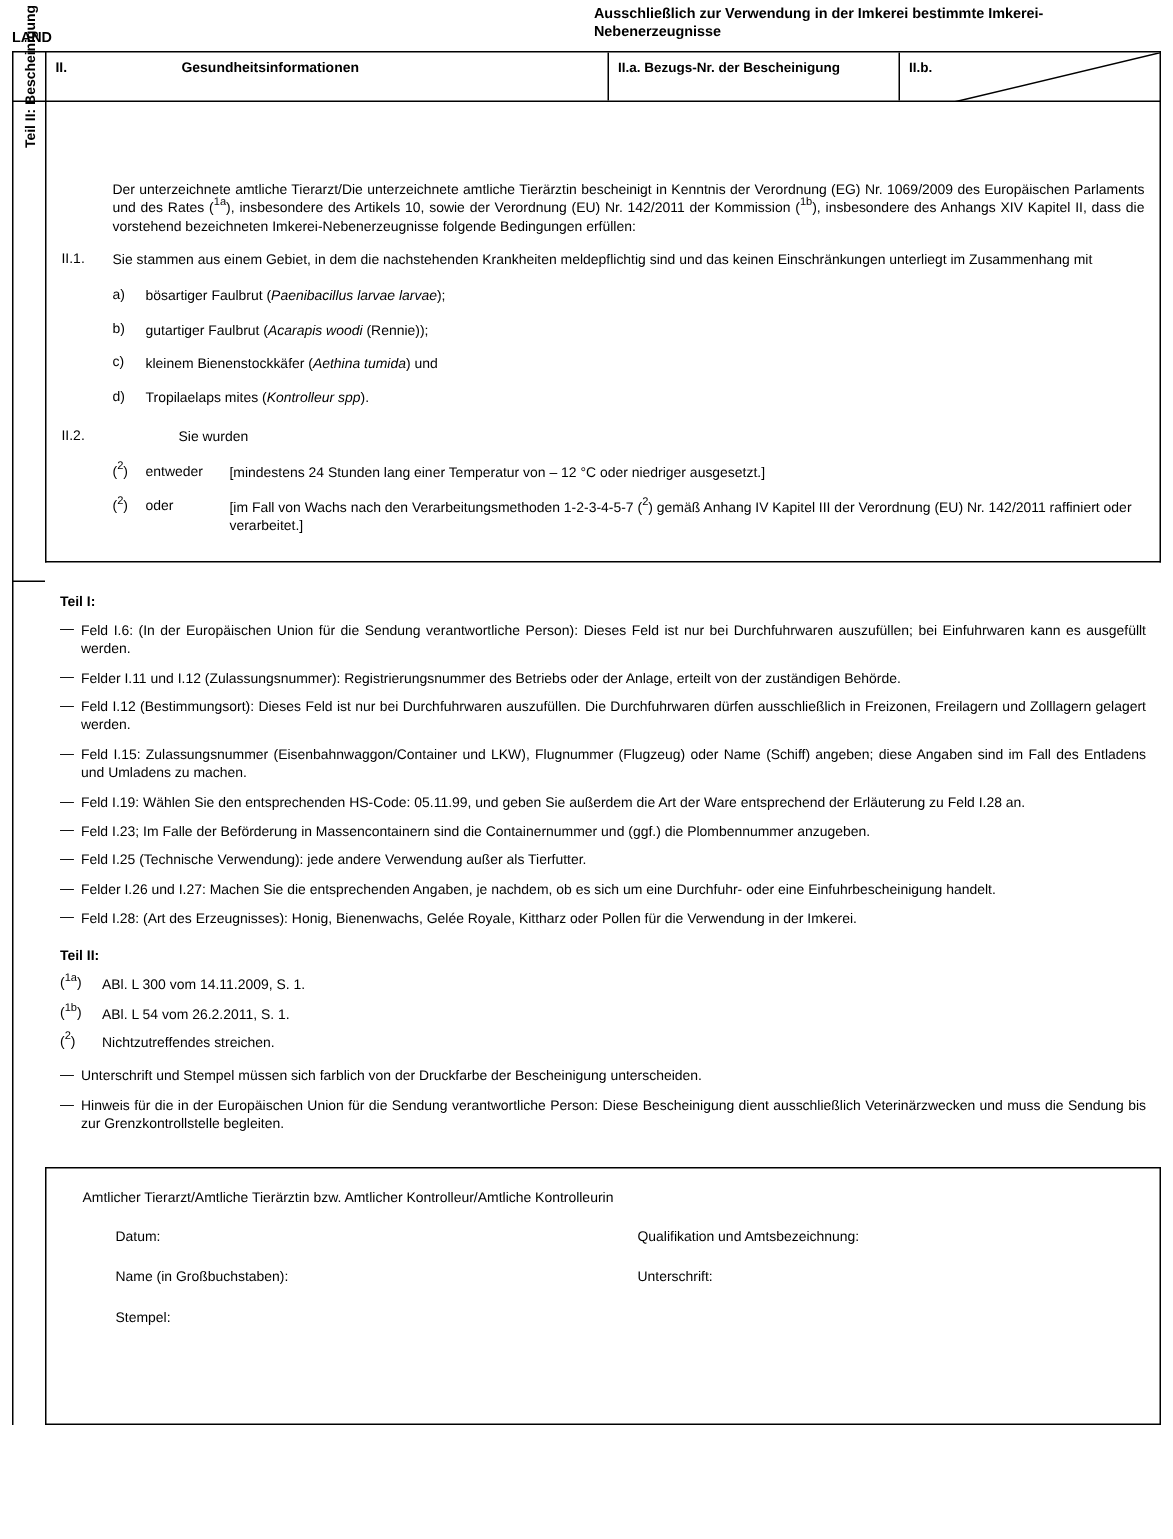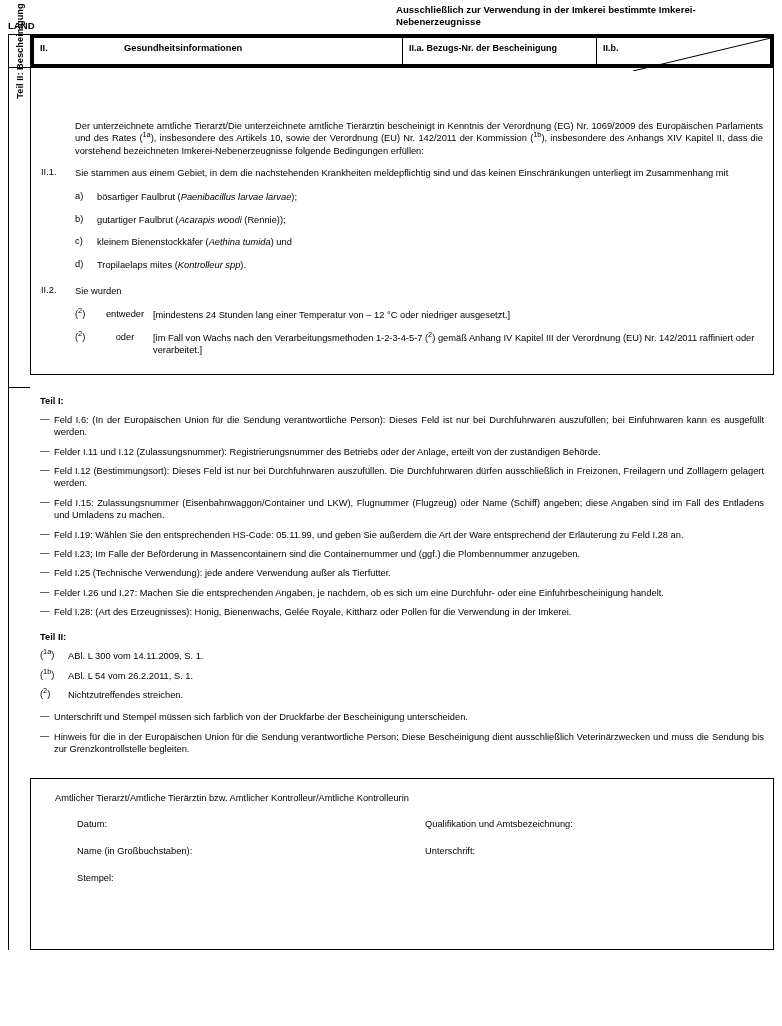--- a/index.html
+++ b/index.html
@@ -85,21 +85,21 @@
   }
 
   .content-col {
     flex: 1 1 auto;
     box-sizing: border-box;
   }
 
   
   .sec-head {
     display: flex;
-    border: 4px solid #000000;
+    border: 1px solid #000000;
     box-sizing: border-box;
     height: 34px;
   }
   .sec-head .c1 {
     width: 34px;
     flex: 0 0 34px;
     padding: 5px 0 0 6px;
     box-sizing: border-box;
     font-weight: bold;
   }
@@ -183,21 +183,20 @@
     margin-bottom: 8px;
     margin-left: 34px;
   }
   .opt .sym {
     width: 22px;
     flex: 0 0 22px;
   }
   .opt .word {
     width: 56px;
     flex: 0 0 56px;
-    text-align: center;
   }
   .opt .body {
     flex: 1 1 auto;
     line-height: 1.33;
   }
 
   .erl {
     font-style: italic;
     margin: 14px 0 10px 34px;
   }
@@ -316,21 +315,21 @@
           </div>
           <div class="sub indent-a" style="margin-top:10px;">
             <div class="lead">c)</div>
             <div class="body"><span>kleinem Bienenstockkäfer (</span><em>Aethina tumida</em><span>) und</span></div>
           </div>
           <div class="sub indent-a" style="margin-top:10px;">
             <div class="lead">d)</div>
             <div class="body"><span>Tropilaelaps mites (</span><em>Kontrolleur spp</em><span>).</span></div>
           </div>
 
-          <div class="row" style="margin-top:14px;">
+          <div class="row" style="margin-top:14px;gap:44px;">
             <div class="num">II.2.</div>
             <div class="txt">Sie wurden</div>
           </div>
 
           <div class="opt" style="margin-top:12px;">
             <div class="sym"><span>(</span><sup>2</sup><span>)</span></div>
             <div class="word">entweder</div>
             <div class="body">[mindestens 24 Stunden lang einer Temperatur von – 12 °C oder niedriger ausgesetzt.]</div>
           </div>
 

